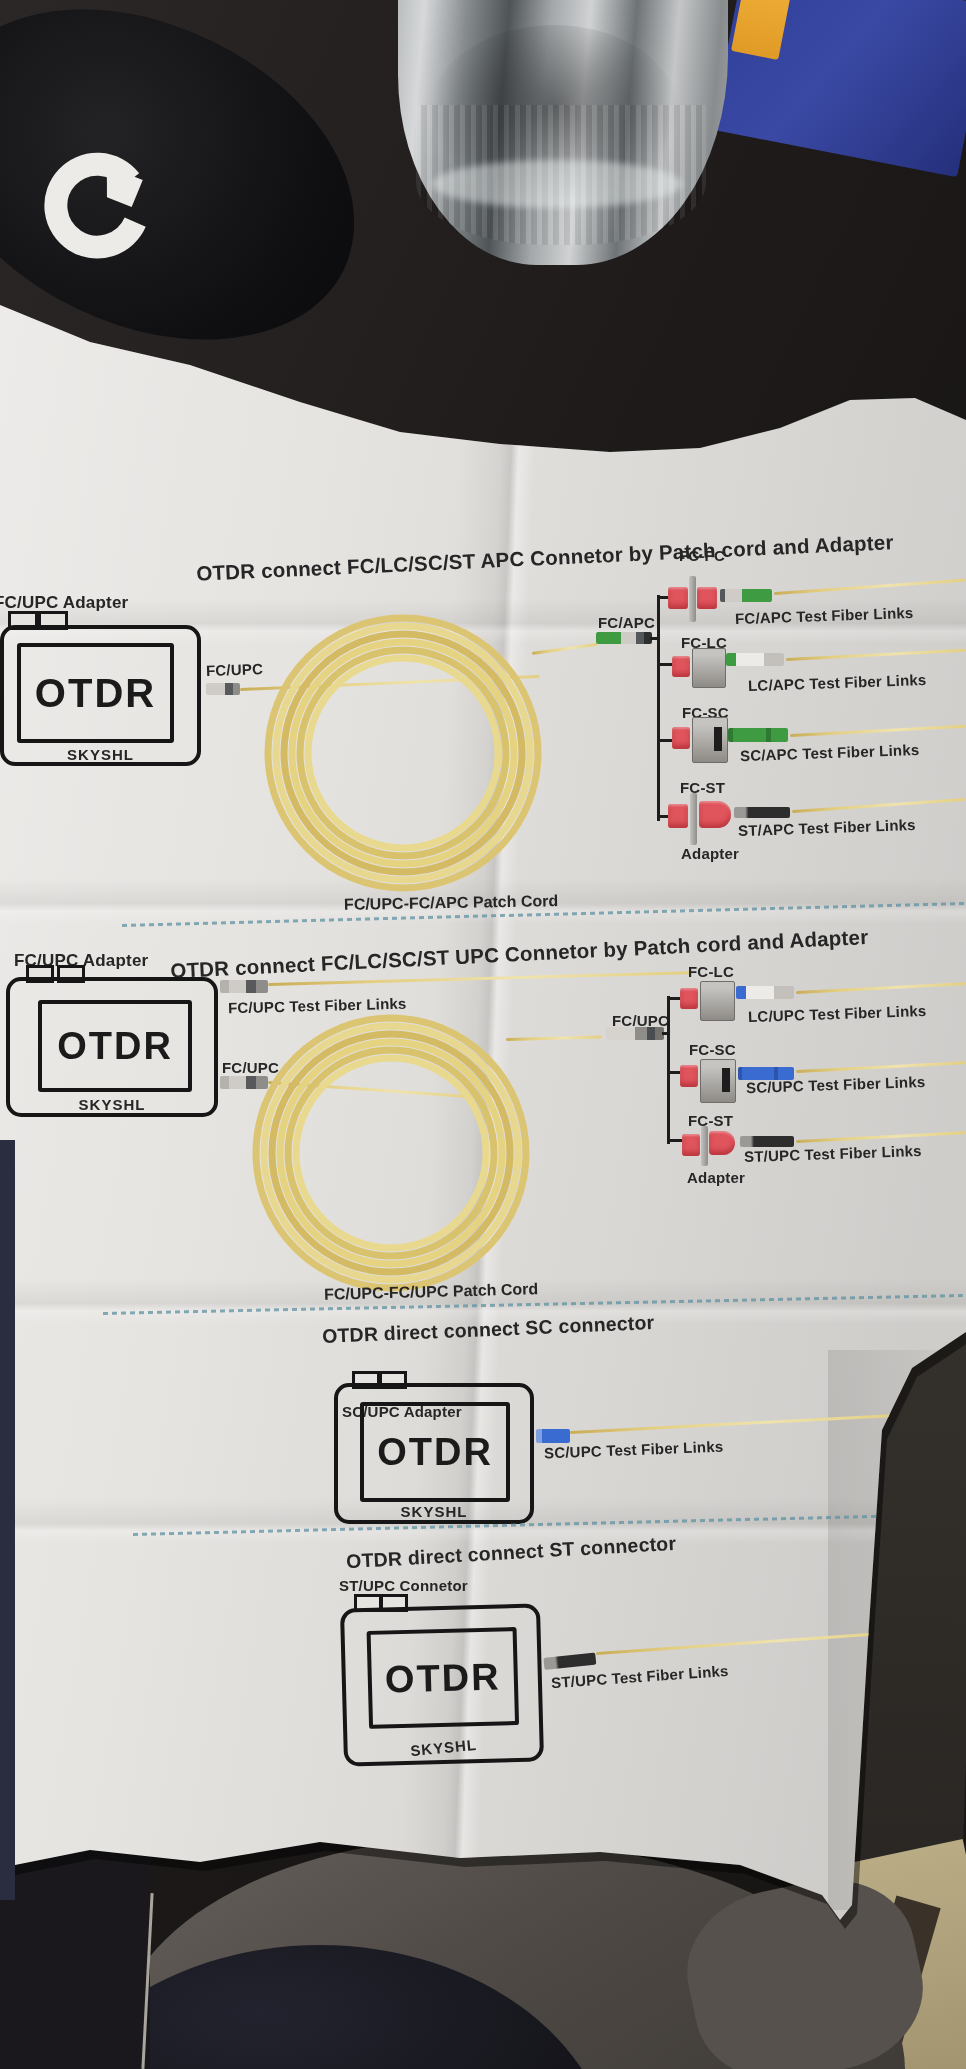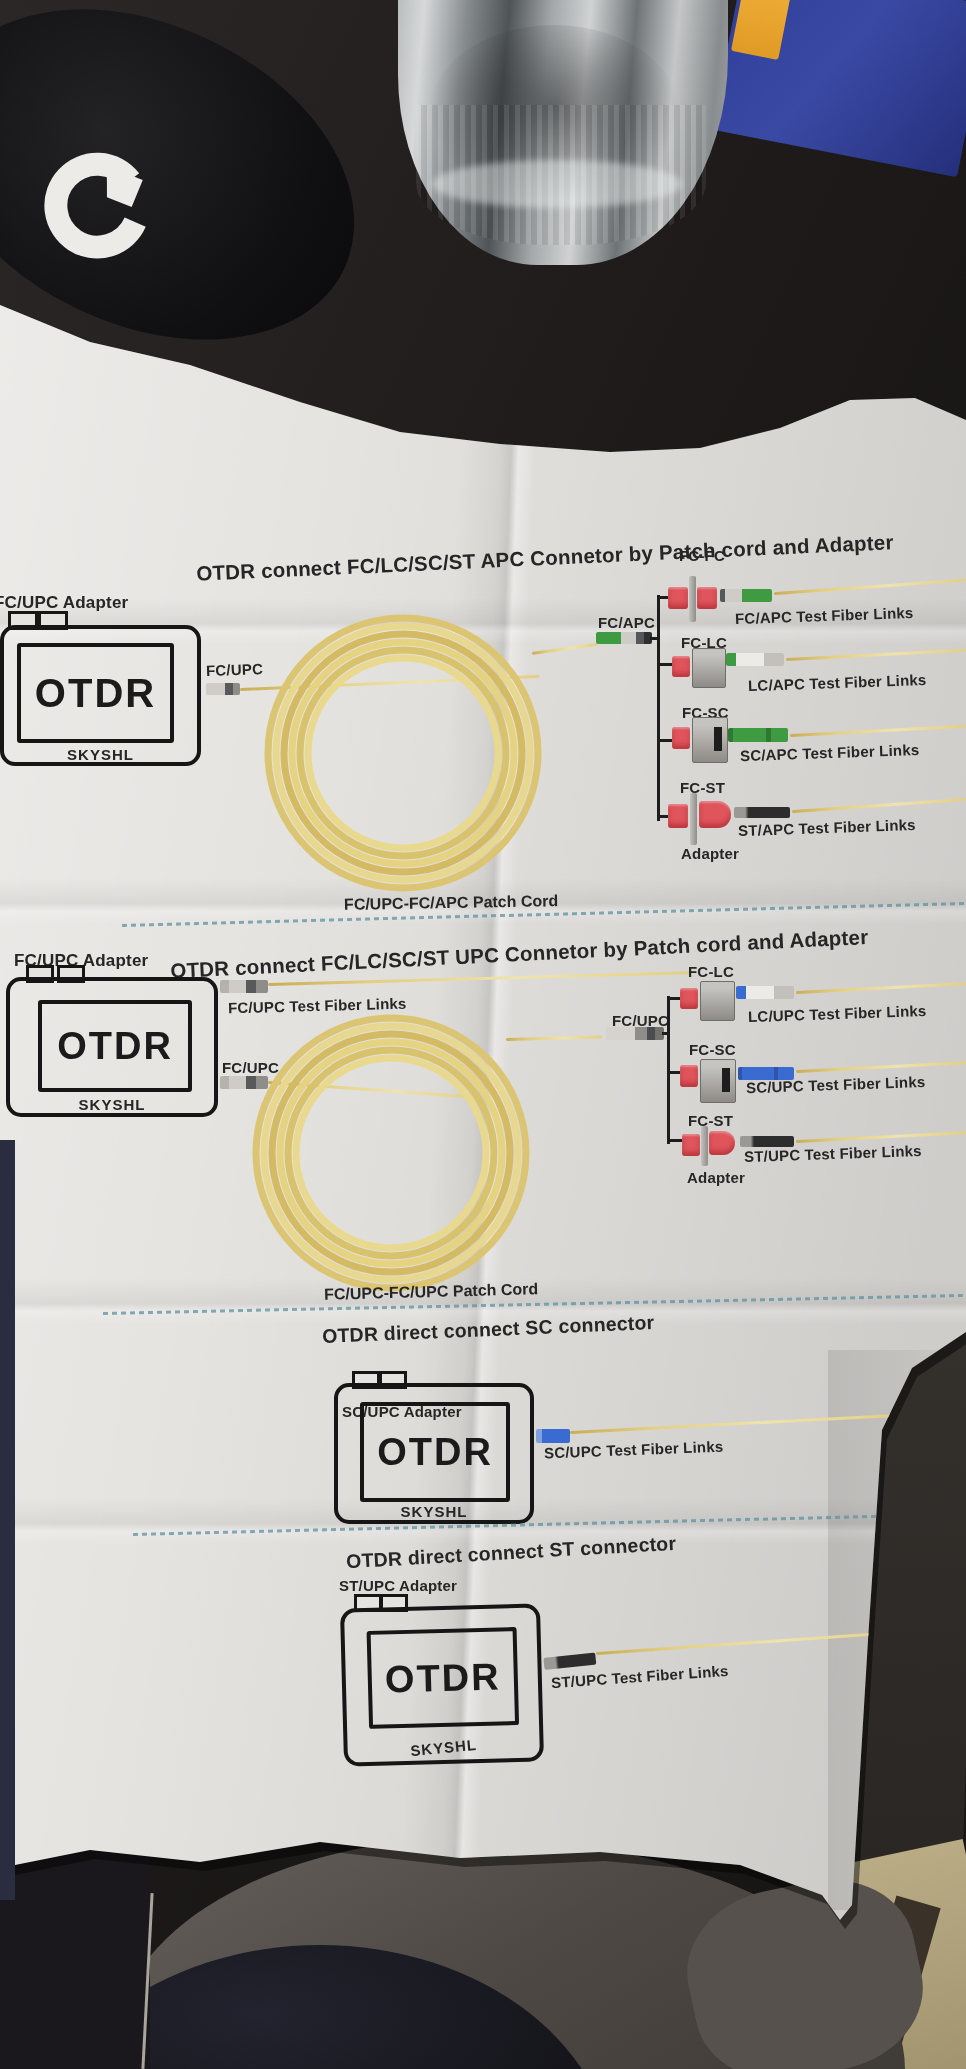--- a/index.html
+++ b/index.html
@@ -251,21 +251,21 @@
       </div>
       <div class="dev-brand" style="bottom:4px;">SKYSHL</div>
     </div>
     <div class="conn" style="left:536px;top:1429px;width:34px;height:14px;
                 background:linear-gradient(90deg,#7ea0e0 0 18%,var(--upc-blue) 18% 100%);"></div>
     <div class="fiber" style="left:570px;top:1431px;width:328px;transform:rotate(-3deg);"></div>
     <div class="lbl" style="left:544px;top:1441px;transform:rotate(-2.2deg);">SC/UPC Test Fiber Links</div>
     <div class="sep" style="left:133px;top:1533px;width:828px;transform:rotate(-1.4deg);"></div>
 
     <div class="t" style="left:346px;top:1541px;font-size:19.5px;transform:rotate(-3.2deg);">OTDR direct connect ST connector</div>
-    <div class="lbl" style="left:339px;top:1577px;">ST/UPC Adapter</div>
+    <div class="lbl" style="left:339px;top:1577px;">ST/UPC Connetor</div>
     <div class="port" style="left:354px;top:1594px;width:22px;height:12px;"></div>
     <div class="port" style="left:380px;top:1594px;width:22px;height:12px;"></div>
     <div class="device" style="left:342px;top:1606px;width:200px;height:158px;transform:rotate(-1.5deg);">
       <div class="dev-outer"></div>
       <div class="dev-inner" style="left:26px;top:23px;width:142px;height:90px;font-size:38px;">
         <span>OTDR</span>
       </div>
       <div class="dev-brand" style="bottom:8px;transform:rotate(-4deg);">SKYSHL</div>
     </div>
     <div class="conn" style="left:544px;top:1658px;width:52px;height:12px;transform:rotate(-6deg);

